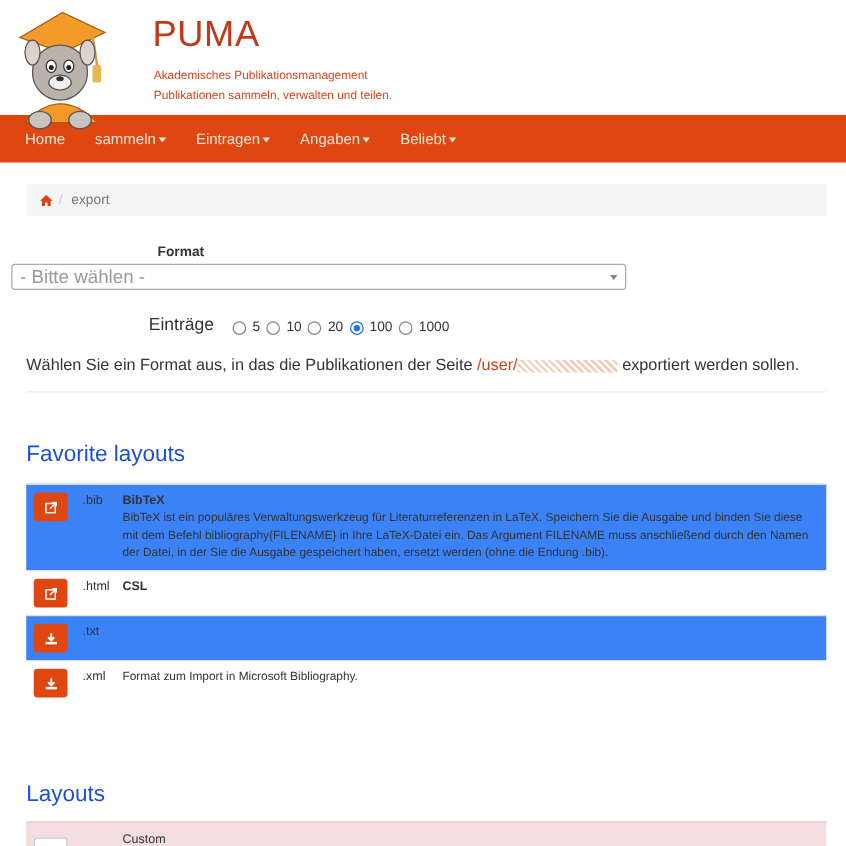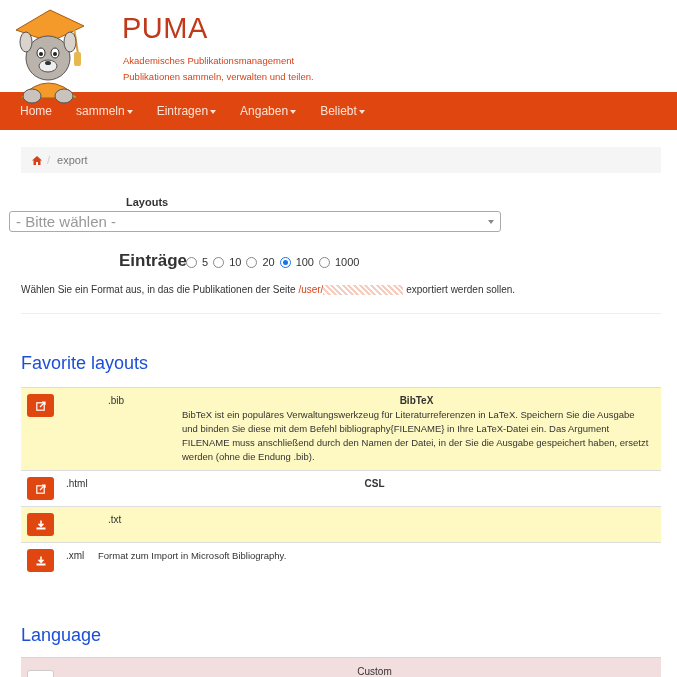--- a/index.html
+++ b/index.html
@@ -27,44 +27,44 @@
     background: #f5f5f5; display: flex; align-items: center; padding-left: 11px; font-size: 11px; color: #777;
   }
   .breadcrumb .sep { color: #ccc; margin: 0 7px 0 5px; }
   .format-label { position: absolute; top: 196px; left: 126px; font-weight: bold; font-size: 11px; color: #333; }
   .select {
     position: absolute; top: 211px; left: 9px; width: 492px; height: 21px;
     border: 1px solid #aaa; border-radius: 3px; background: #fff;
     font-size: 15px; color: #999; padding-left: 6px; line-height: 19px;
   }
   .select .arrow { position: absolute; right: 6px; top: 8px; border-left: 3px solid transparent; border-right: 3px solid transparent; border-top: 4px solid #888; }
-  .entries-label { position: absolute; top: 251px; left: 119px; font-weight: bold; font-size: 17px; }
+  .entries-label { position: absolute; top: 251px; left: 119px; font-weight: normal; font-size: 14px; }
   .radios { position: absolute; top: 256px; left: 186px; display: flex; align-items: center; font-size: 11px; }
   .radio { display: flex; align-items: center; margin-right: 5px; cursor: pointer; }
   .radio .dot { width: 11px; height: 11px; border: 1px solid #888; border-radius: 50%; margin-right: 5px; background: #fff; position: relative; }
   .radio.checked .dot { border-color: #1a73e8; }
   .radio.checked .dot::after { content: ""; position: absolute; left: 2px; top: 2px; width: 5px; height: 5px; border-radius: 50%; background: #1a73e8; }
-  .info { position: absolute; top: 284px; left: 21px; font-size: 10px; color: #333; white-space: nowrap; }
+  .info { position: absolute; top: 284px; left: 21px; font-size: 13px; color: #333; white-space: nowrap; }
   .info .user-link { color: #d6431a; }
   .info .blurred { display: inline-block; width: 80px; height: 10px; vertical-align: middle; background: repeating-linear-gradient(45deg, #f3c1b0 0 2px, #fff 2px 4px); opacity: .8; }
   .hr { position: absolute; top: 313px; left: 21px; width: 640px; height: 1px; background: #eee; }
   .section-title { position: absolute; left: 21px; font-size: 18px; color: #1d4ed8; }
   .fav-title { top: 353px; }
   .lay-title { top: 625px; }
   .list { position: absolute; left: 21px; width: 640px; }
   .fav-list { top: 387px; }
   .row { display: flex; border-top: 1px solid #ddd; padding: 6px 0 6px 0; }
-  .row.striped { background: #fef9c3; gap: 42px; }
+  .row.striped { background: #3b82f6; }
   .row .btn {
     width: 27px; height: 23px; margin-left: 6px; background: #e04610; border-radius: 3px;
     display: flex; align-items: center; justify-content: center; flex-shrink: 0; cursor: pointer;
   }
   .row .ext { width: 32px; margin-left: 12px; font-size: 10px; color: #333; padding-top: 1px; }
   .row .body { flex: 1; padding-right: 10px; font-size: 9.5px; line-height: 14px; }
-  .row .name { font-weight: bold; font-size: 10px; text-align: center; }
+  .row .name { font-weight: bold; font-size: 10px; }
   .layouts-list { top: 657px; }
   .row.custom { background: #f2dede; border-top: 1px solid #ebccd1; padding-top: 7px; }
   .row.custom .btn { background: #fff; border: 1px solid #ccc; margin-top: 5px; }
   .row.custom .name { font-weight: normal; }
 </style>
 </head>
 <body>
 
 <div class="header">
   <svg class="mascot" viewBox="0 0 82 98">
@@ -112,21 +112,21 @@
 </nav>
 
 <div class="breadcrumb">
   <svg width="10" height="9" viewBox="0 0 10 9">
       <path d="M5,0 L10,4.5 L8.5,4.5 L8.5,9 L6,9 L6,6 L4,6 L4,9 L1.5,9 L1.5,4.5 L0,4.5 Z" fill="#d6431a"></path>
     </svg>
   <span class="sep">/</span>
   <span>export</span>
 </div>
 
-<div class="format-label">Layouts</div>
+<div class="format-label">Format</div>
 <div class="select">
   <span>- Bitte wählen -</span>
   <span class="arrow"></span>
 </div>
 
 <div class="entries-label">Einträge</div>
 <div class="radios">
   <label class="radio">
       <span class="dot"></span>
       <span>5</span>
@@ -200,21 +200,21 @@
           <rect x="0.5" y="7.5" width="9" height="2" fill="#fff"></rect>
         </svg>
     </div>
     <div class="ext">.xml</div>
     <div class="body">
         <div>Format zum Import in Microsoft Bibliography.</div>
       </div>
   </div>
 </div>
 
-<div class="section-title lay-title">Language</div>
+<div class="section-title lay-title">Layouts</div>
 <div class="list layouts-list">
   <div class="row custom">
     <div class="btn">
       
     </div>
     <div class="ext"></div>
     <div class="body">
         <div class="name">Custom</div>
       </div>
   </div>

